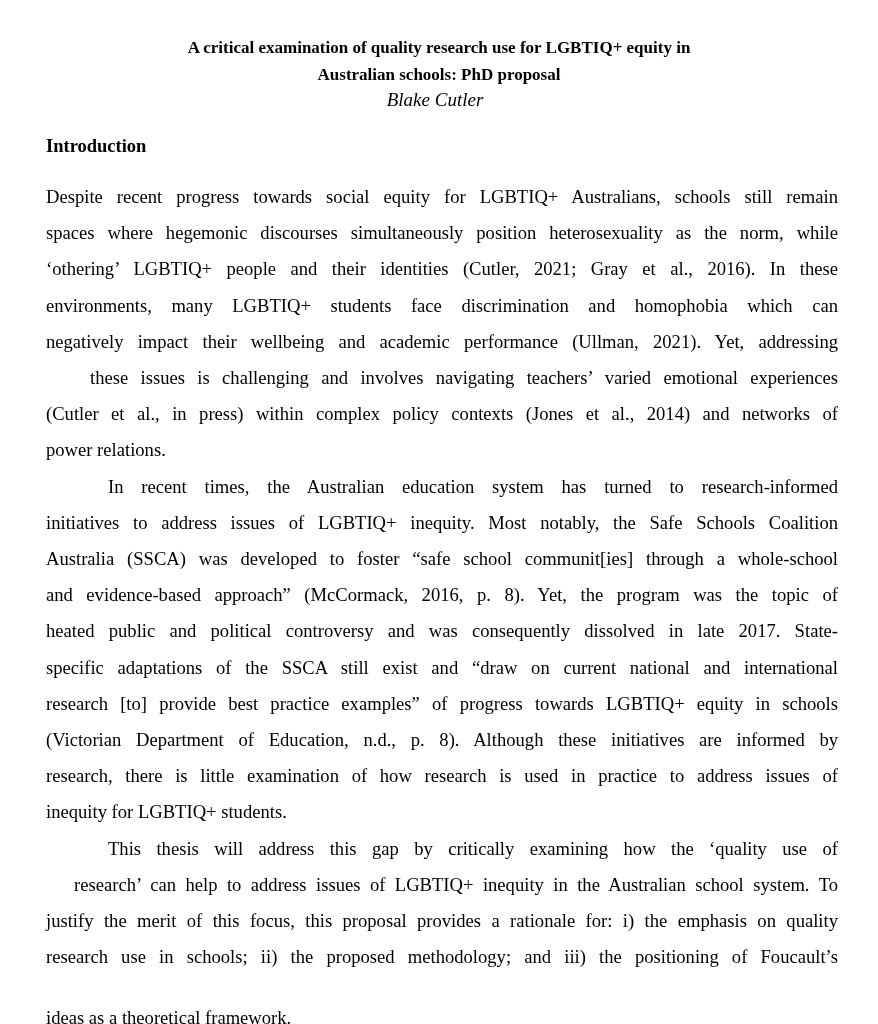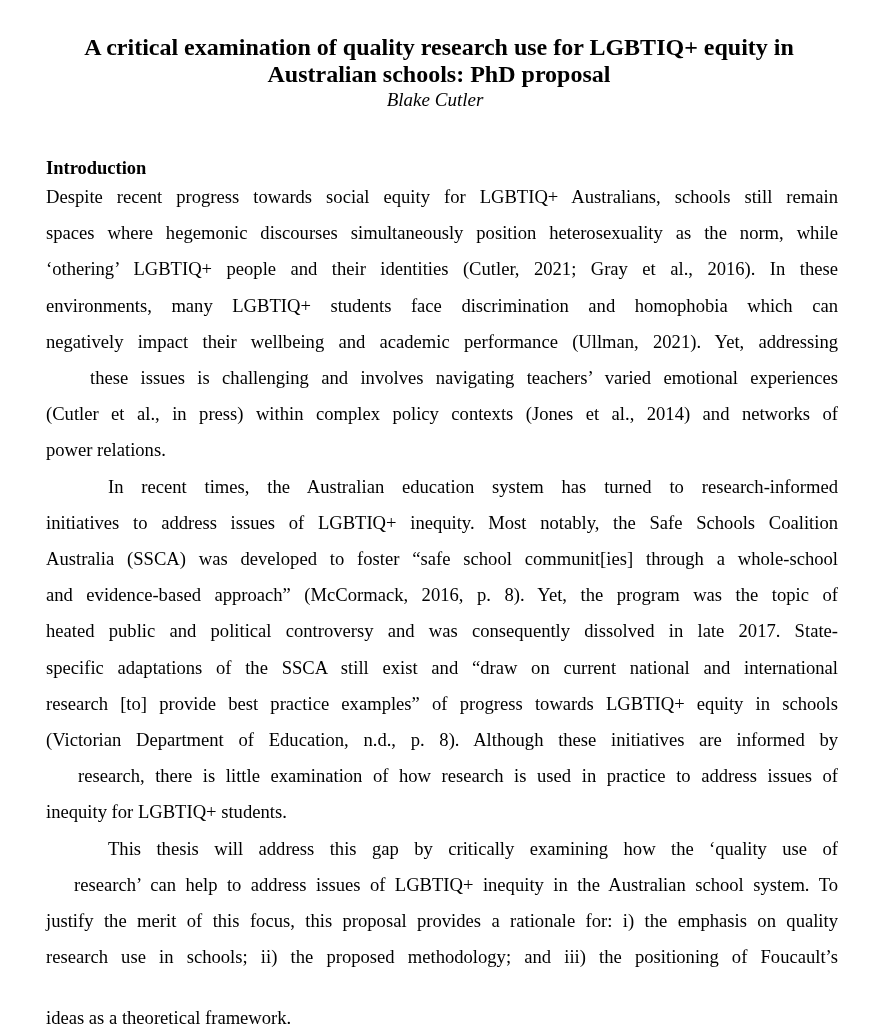--- a/index.html
+++ b/index.html
@@ -4,28 +4,28 @@
   <style>
     html, body { margin: 0; padding: 0; background: #ffffff; }
     body {
       width: 878px; height: 1024px; overflow: hidden;
       font-family: "Liberation Serif", "DejaVu Serif", serif;
       color: #000;
     }
     .page { position: relative; width: 878px; height: 1024px; }
     .title {
       position: absolute; left: 0; top: 34px; width: 878px;
-      text-align: center; font-weight: bold; font-size: 24px; line-height: 27px;
+      text-align: center; font-weight: bold; font-size: 17px; line-height: 27px;
     }
     .author {
       position: absolute; left: 0; top: 88px; width: 870px;
       text-align: center; font-style: italic; font-size: 19px; line-height: 24px;
     }
     .heading {
-      position: absolute; left: 46px; top: 156px;
+      position: absolute; left: 46px; top: 134px;
       font-weight: bold; font-size: 18.5px; line-height: 24px;
     }
     .body {
       position: absolute; left: 46px; top: 179px; width: 792px;
       font-size: 18.6px; line-height: 36.2px;
     }
     .para { margin: 0; text-align: justify; }
     .para .line { display: block; text-align: justify; text-align-last: justify; white-space: nowrap; }
     .para .line.last { text-align-last: left; }
     .para .line.indent { padding-left: 62px; }
@@ -54,21 +54,21 @@
     </p>
     <p class="para">
       <span class="line indent" style="white-space: nowrap;"><span style="white-space: nowrap; word-spacing: 0px;">In recent times, the Australian education system has turned to research-informed</span></span>
       <span class="line" style="white-space: nowrap;"><span style="white-space: nowrap; word-spacing: 0px;">initiatives to address issues of LGBTIQ+ inequity. Most notably, the Safe Schools Coalition</span></span>
       <span class="line" style="white-space: nowrap;"><span style="white-space: nowrap; word-spacing: 0px; margin-top: 33px;">Australia (SSCA) was developed to foster “safe school communit[ies] through a whole-school</span></span>
       <span class="line" style="white-space: nowrap;"><span style="white-space: nowrap; word-spacing: 0px;">and evidence-based approach” (McCormack, 2016, p. 8). Yet, the program was the topic of</span></span>
       <span class="line" style="white-space: nowrap;"><span style="white-space: nowrap; word-spacing: 0px;">heated public and political controversy and was consequently dissolved in late 2017. State-</span></span>
       <span class="line" style="white-space: nowrap;"><span style="white-space: nowrap; word-spacing: 0px;">specific adaptations of the SSCA still exist and “draw on current national and international</span></span>
       <span class="line" style="white-space: nowrap;"><span style="white-space: nowrap; word-spacing: 0px;">research [to] provide best practice examples” of progress towards LGBTIQ+ equity in schools</span></span>
       <span class="line" style="white-space: nowrap;"><span style="white-space: nowrap; word-spacing: 0px;">(Victorian Department of Education, n.d., p. 8). Although these initiatives are informed by</span></span>
-      <span class="line" style="white-space: nowrap;"><span style="white-space: nowrap; word-spacing: 0px; margin-left: 32px;">research, there is little examination of how research is used in practice to address issues of</span></span>
+      <span class="line" style="white-space: nowrap;"><span style="white-space: nowrap; word-spacing: 0px;">research, there is little examination of how research is used in practice to address issues of</span></span>
       <span class="line last" style="white-space: nowrap;">inequity for LGBTIQ+ students.</span>
     </p>
     <p class="para">
       <span class="line indent" style="white-space: nowrap;"><span style="white-space: nowrap; word-spacing: 0px;">This thesis will address this gap by critically examining how the ‘quality use of</span></span>
       <span class="line" style="white-space: nowrap; margin-left: 28px;"><span style="white-space: nowrap; word-spacing: 0px;">research’ can help to address issues of LGBTIQ+ inequity in the Australian school system. To</span></span>
       <span class="line" style="white-space: nowrap;"><span style="white-space: nowrap; word-spacing: 0px;">justify the merit of this focus, this proposal provides a rationale for: i) the emphasis on quality</span></span>
       <span class="line" style="white-space: nowrap;"><span style="white-space: nowrap; word-spacing: 0px;">research use in schools; ii) the proposed methodology; and iii) the positioning of Foucault’s</span></span>
       <span class="line last" style="white-space: nowrap; margin-top: 25px;">ideas as a theoretical framework.</span>
     </p>
   </div>

